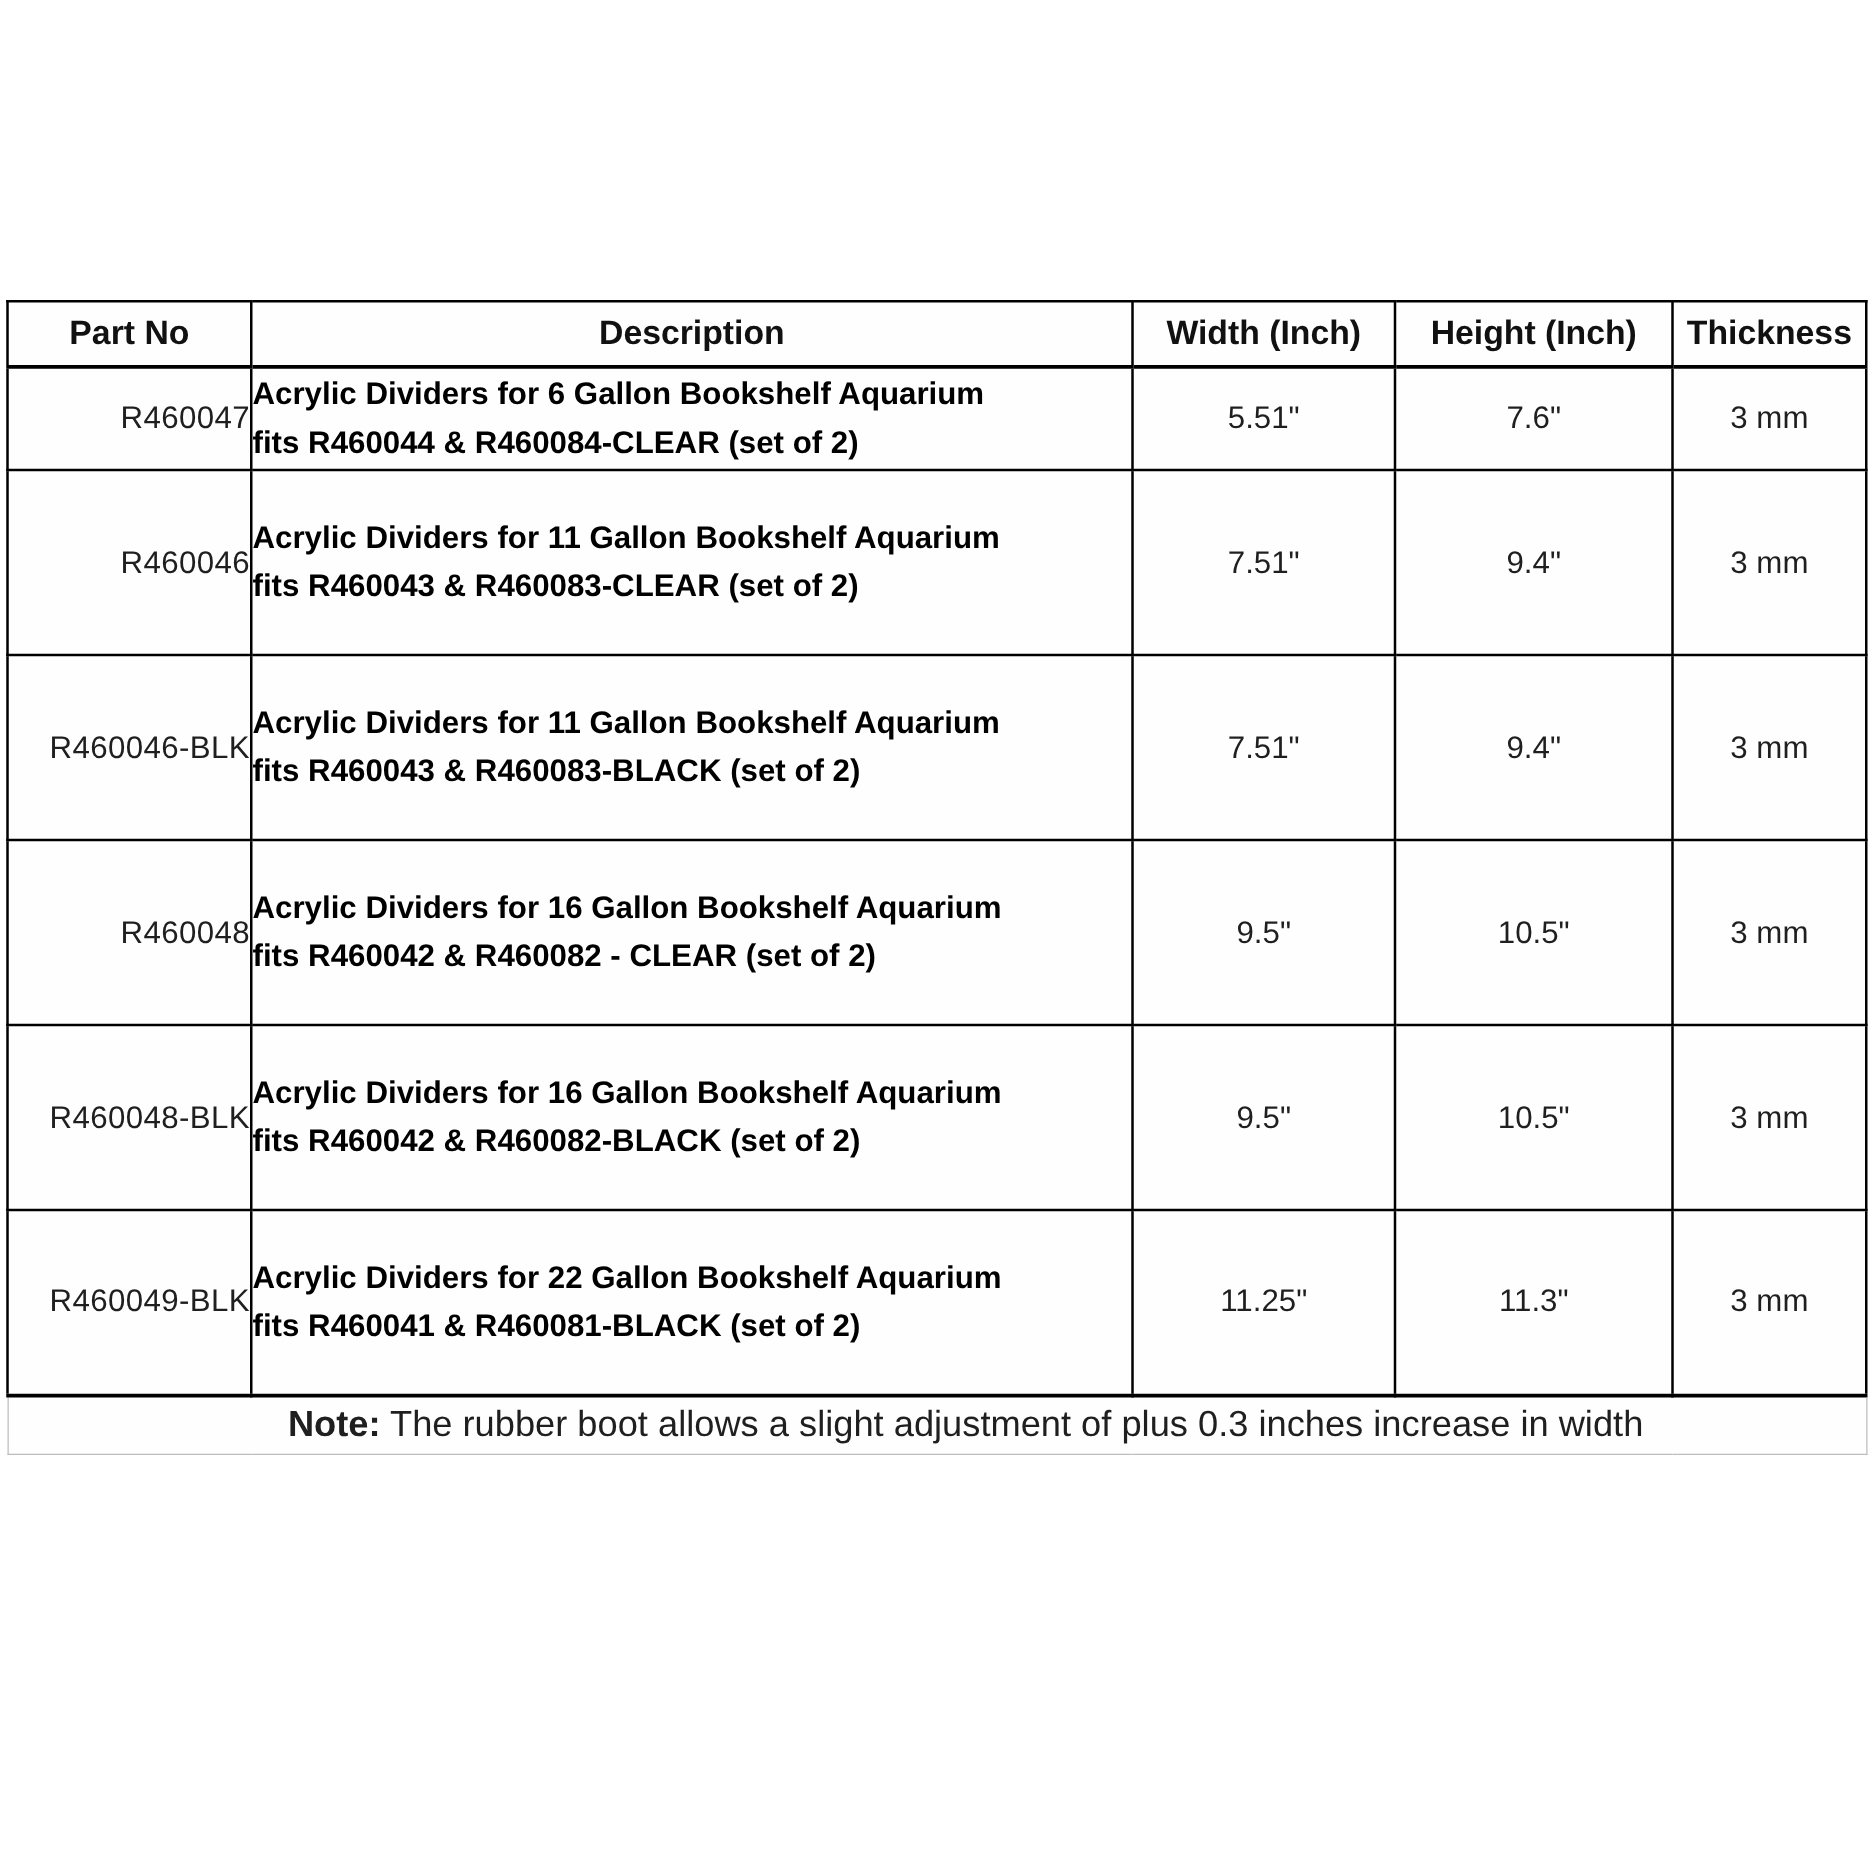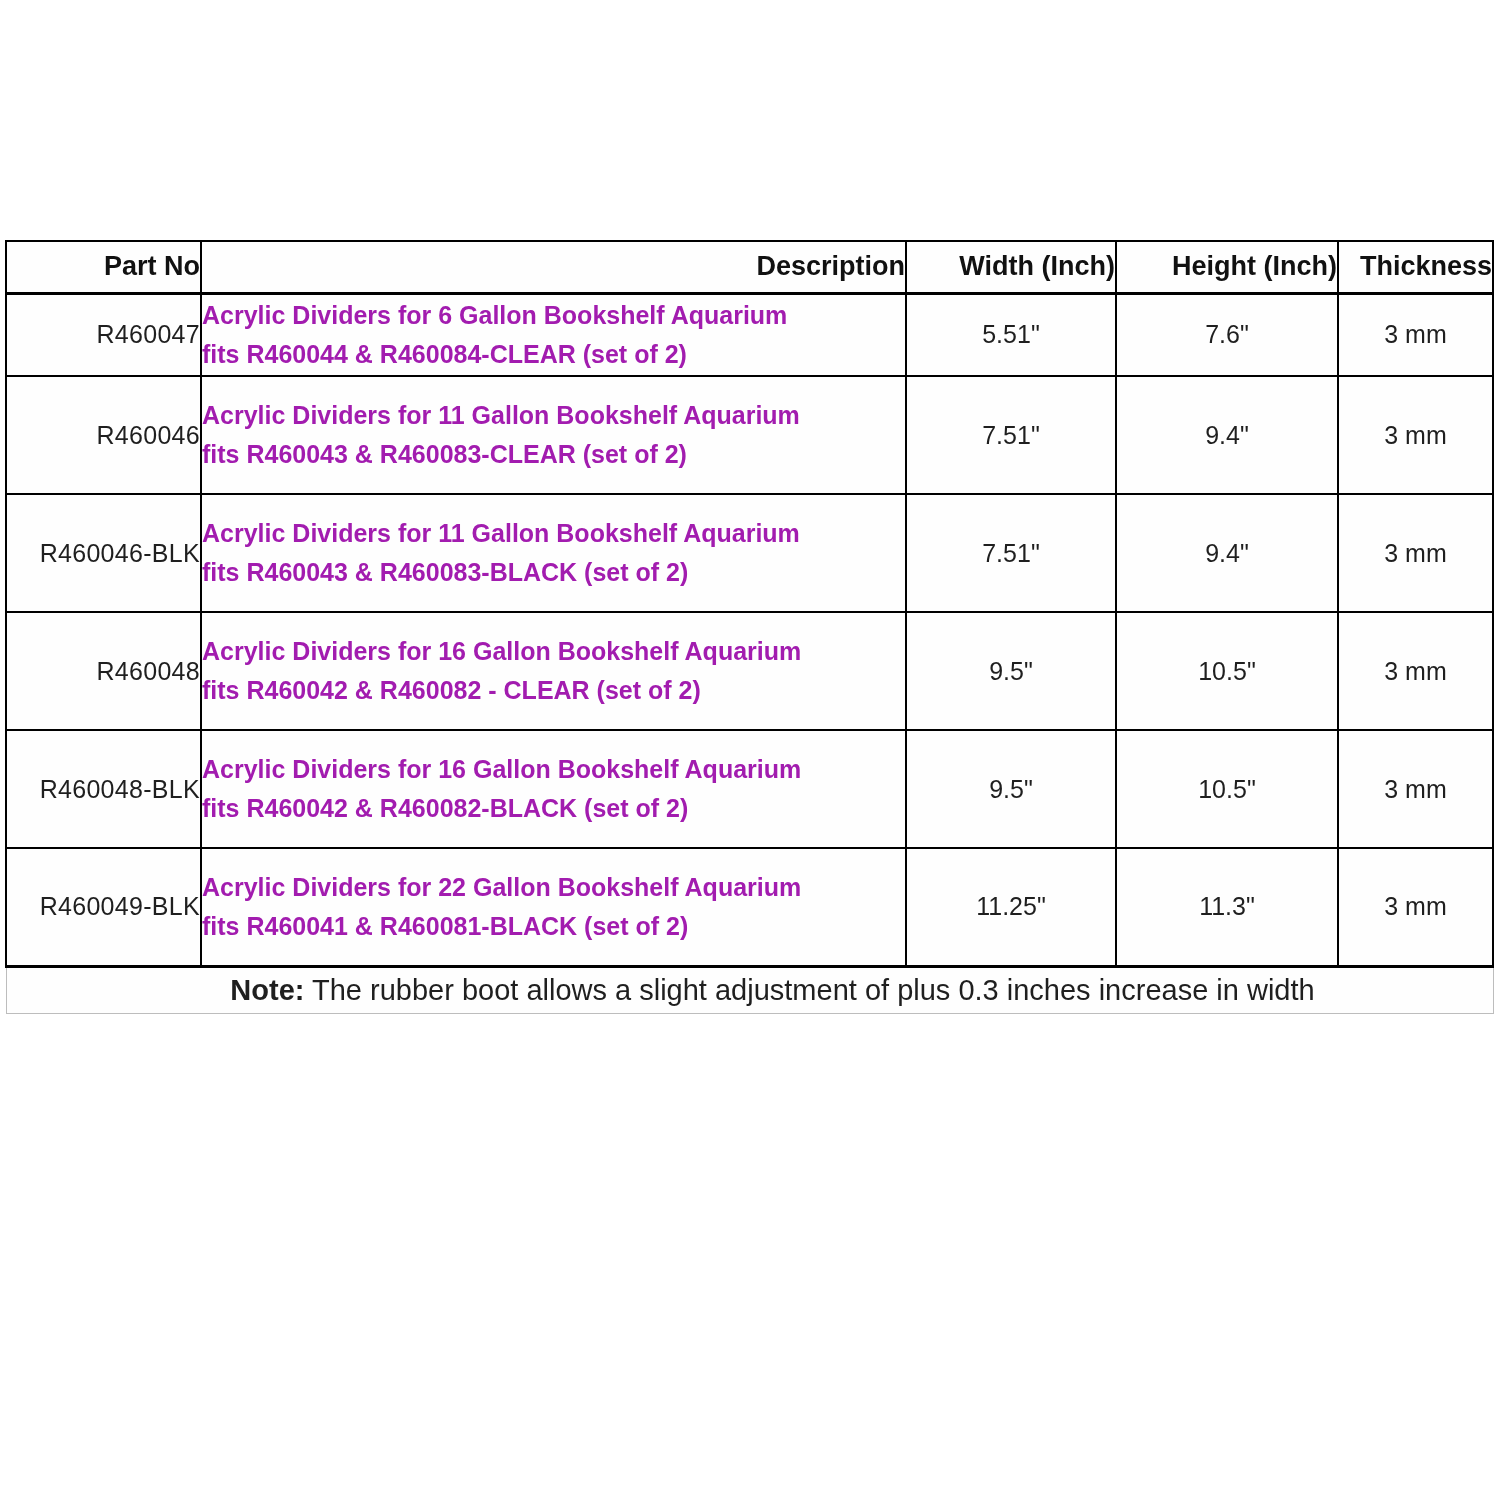--- a/index.html
+++ b/index.html
@@ -31,47 +31,47 @@
     overflow: hidden;
     background: #fefefe;
   }
   
   tr.header-row {
     height: 52px;
   }
   tr.header-row th {
     font-size: 27px;
     font-weight: bold;
-    text-align: right;
+    text-align: center;
     vertical-align: middle;
     border-bottom-width: 3px;
     color: #111111;
   }
   
   tr.row-short { height: 83px; }
-  tr.row-tall  { height: 118px; }
+  tr.row-tall  { height: 148px; }
   td.partno-cell {
     font-size: 25px;
     text-align: right;
     vertical-align: middle;
     padding-left: 8px;
     letter-spacing: 0.3px;
   }
   td.desc-cell {
     text-align: left;
     vertical-align: middle;
     padding-left: 6px;
     padding-right: 4px;
   }
   td.desc-cell .desc-line {
     font-size: 25px;
     font-weight: bold;
     line-height: 39px;
     white-space: nowrap;
-    color: #a21caf;
+    color: #000000;
   }
   td.value-cell {
     font-size: 25px;
     text-align: center;
     vertical-align: middle;
   }
   
   tr.note-row { height: 47px; }
   tr.note-row td {
     border-top: 3px solid #000000;

